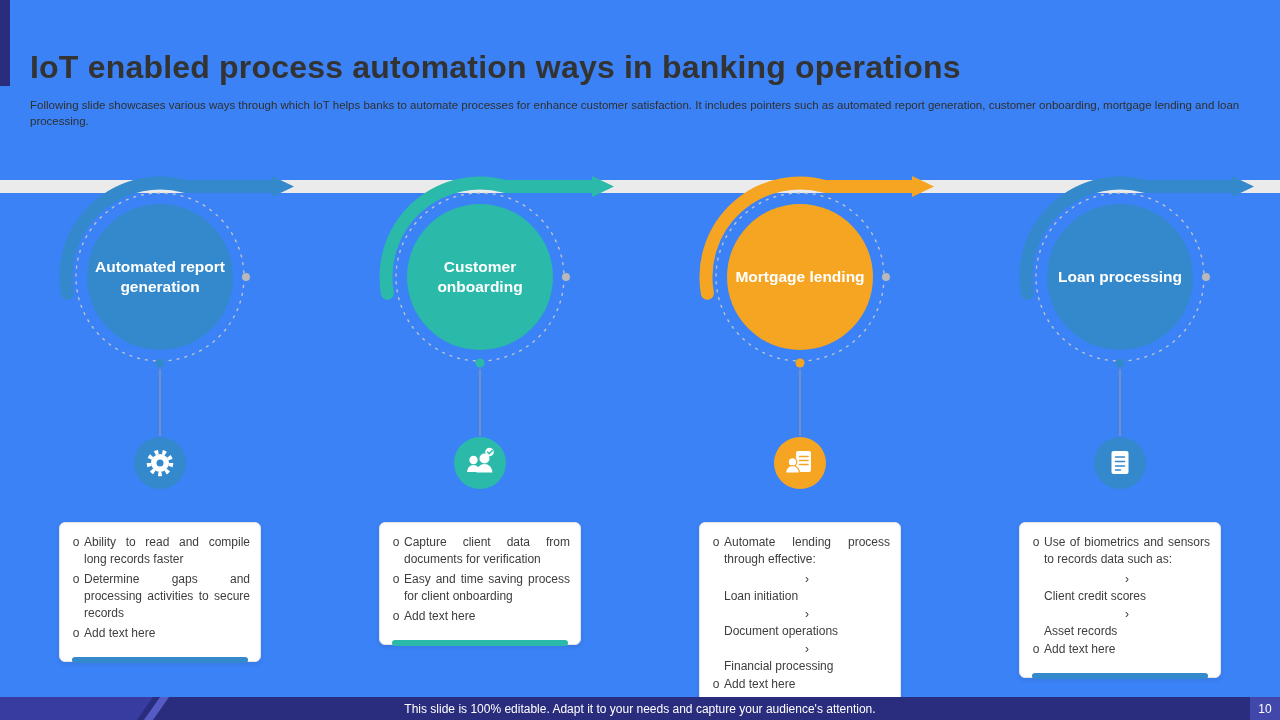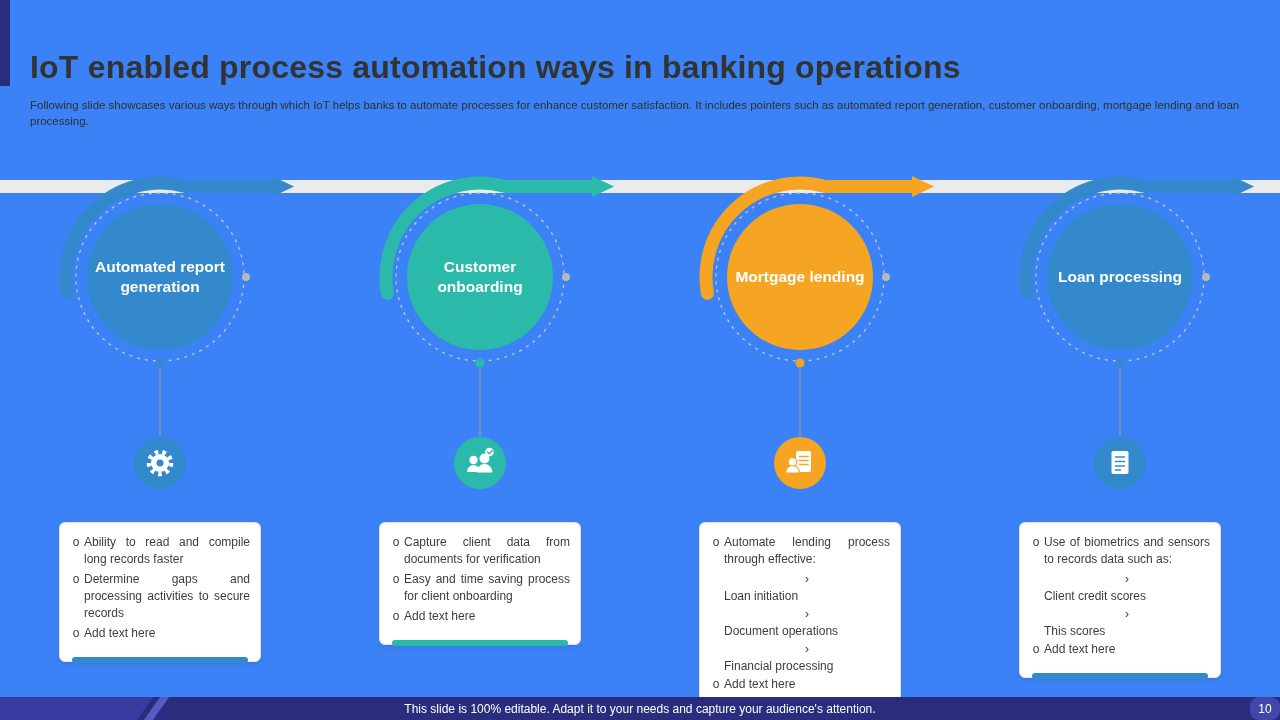--- a/index.html
+++ b/index.html
@@ -44,21 +44,21 @@
   .bullets .marker::before{content:"o";}
   .bullets li.sub{padding-left:16px;margin-bottom:1px;flex-direction:column;}
   .bullets li.sub .marker{flex:0 0 13px;}
   .bullets li.sub .marker::before{content:"\203A";}
   .bullets .btext{flex:1;}
 
   .footer{position:absolute;left:0;bottom:0;width:1280px;height:23px;background:#2a2d7e;overflow:hidden;}
   .f-deco1{position:absolute;left:-30px;top:0;height:100%;width:175px;background:#383ca0;transform:skewX(-35deg);}
   .f-deco2{position:absolute;left:152px;top:0;height:100%;width:9px;background:#565bc4;transform:skewX(-35deg);}
   .footer-note{position:absolute;left:0;top:0;width:100%;height:100%;display:flex;align-items:center;justify-content:center;color:#ffffff;font-size:12px;}
-  .page-number{position:absolute;right:0;top:0;width:30px;height:100%;background:#4247ab;display:flex;align-items:center;justify-content:center;color:#ffffff;font-size:12px;border-radius:9px;}
+  .page-number{position:absolute;right:0;top:0;width:30px;height:100%;background:#4247ab;display:flex;align-items:center;justify-content:center;color:#ffffff;font-size:12px;}
 </style>
 </head>
 <body>
 
 <div class="slide">
 
   <div class="corner-accent"></div>
 
   <h1 class="page-title">IoT enabled process automation ways in banking operations</h1>
   <p class="page-subtitle">Following slide showcases various ways through which IoT helps banks to automate processes for enhance customer satisfaction. It includes pointers such as automated report generation, customer onboarding, mortgage lending and loan processing.</p>
@@ -213,21 +213,21 @@
           <li>
               <span class="marker"></span>
               <span class="btext">Use of biometrics and sensors to records data such as:</span>
             </li>
           <li class="sub">
               <span class="marker"></span>
               <span class="btext">Client credit scores</span>
             </li>
           <li class="sub">
               <span class="marker"></span>
-              <span class="btext">This scores</span>
+              <span class="btext">Asset records</span>
             </li>
           <li>
               <span class="marker"></span>
               <span class="btext">Add text here</span>
             </li>
         </ul>
         <div class="accent-bar"></div>
       </div>
     </div>
 

